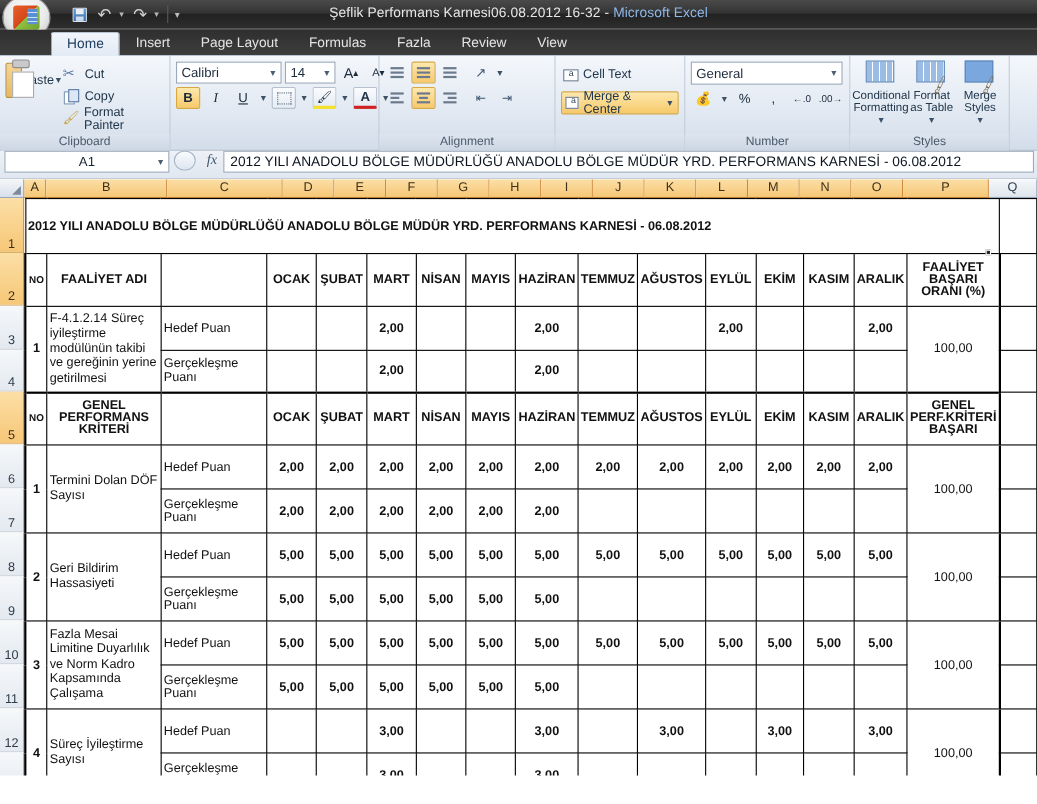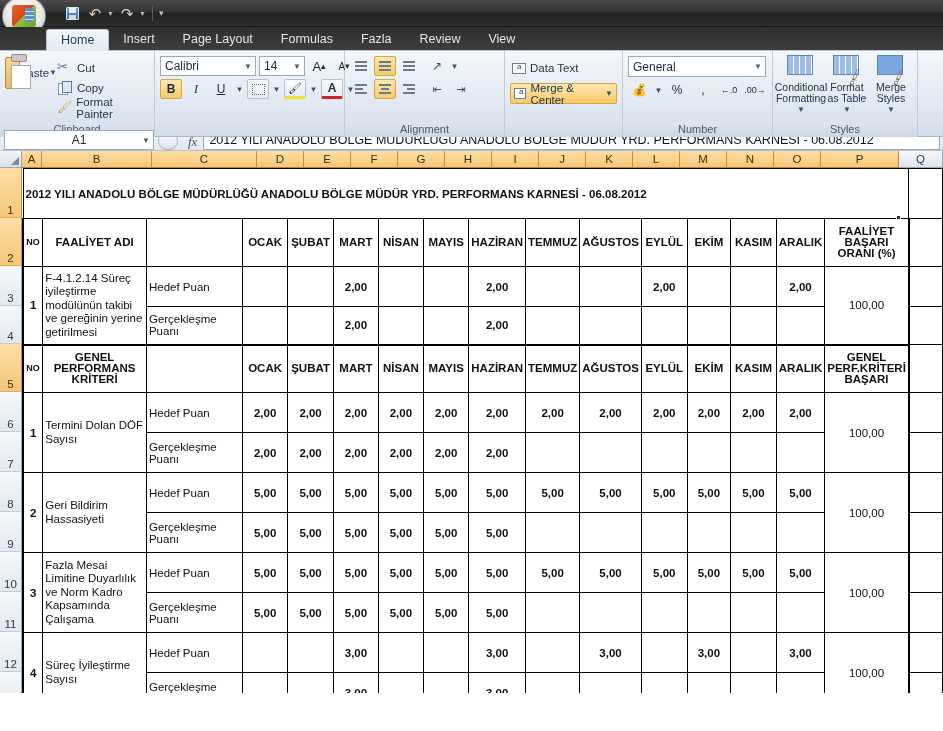--- a/index.html
+++ b/index.html
@@ -200,21 +200,21 @@
     border:1px solid #5f87b8;
   }
   .brush { position:absolute; right:-2px; bottom:-2px; font-size:13px; color:#7a6a50; transform:rotate(-20deg); }
   .style-caret { font-size:8px; color:#3a526b; }
 
   
   .g-cells { width: 42px; }
 
   
   .formulabar {
-    height: 14px; display:flex; align-items:flex-end;
+    height: 26px; display:flex; align-items:flex-start;
     background: linear-gradient(to bottom,#eef2f7,#e0e7f0);
     border-bottom:1px solid #b6c2d0;
   }
   .namebox {
     width: 150px; height: 20px; margin-left: 4px;
     background:#fff; border:1px solid #9aa9bb;
     display:flex; align-items:center; justify-content:center;
     font-size:12px; color:#16222e; position:relative;
   }
   .namebox .cb-caret { position:absolute; right:3px; font-size:8px; color:#4b5e73; }
@@ -315,20 +315,25 @@
         <span class="undo-arrow">↶</span>
       </div>
     <span class="mini-caret">▼</span>
     <div class="qat-btn">
         <span class="redo-arrow">↶</span>
       </div>
     <span class="mini-caret">▼</span>
     <span class="qat-sep"></span>
     <span class="qat-more">▾</span>
   </div>
+  <div class="title-text">
+    <span>Şeflik Performans Karnesi06.08.2012 16-32</span>
+    <span>-</span>
+    <span class="appname">Microsoft Excel</span>
+  </div>
 </div>
 
 <div class="tabstrip">
   <div class="tabs">
     <div class="tab active">Home</div>
     <div class="tab">Insert</div>
     <div class="tab">Page Layout</div>
     <div class="tab">Formulas</div>
     <div class="tab">Fazla</div>
     <div class="tab">Review</div>
@@ -463,21 +468,21 @@
         </div>
       </div>
     </div>
     <div class="group-label">Alignment</div>
   </div>
 
   <div class="group" style="width:118px;border-right:1px solid #c2ccd9">
     <div class="group-body" style="flex-direction:column;padding-top:4px;">
       <div class="wrap-btn">
         <span class="mini-grid"></span>
-        <span>Data Text</span>
+        <span>Cell Text</span>
       </div>
       <div class="merge-btn" style="margin-top:5px">
         <span class="mini-grid"></span>
         <span>Merge &amp; Center</span>
         <span class="caret-sm">▼</span>
       </div>
     </div>
     <div class="group-label">&nbsp;</div>
   </div>
 

